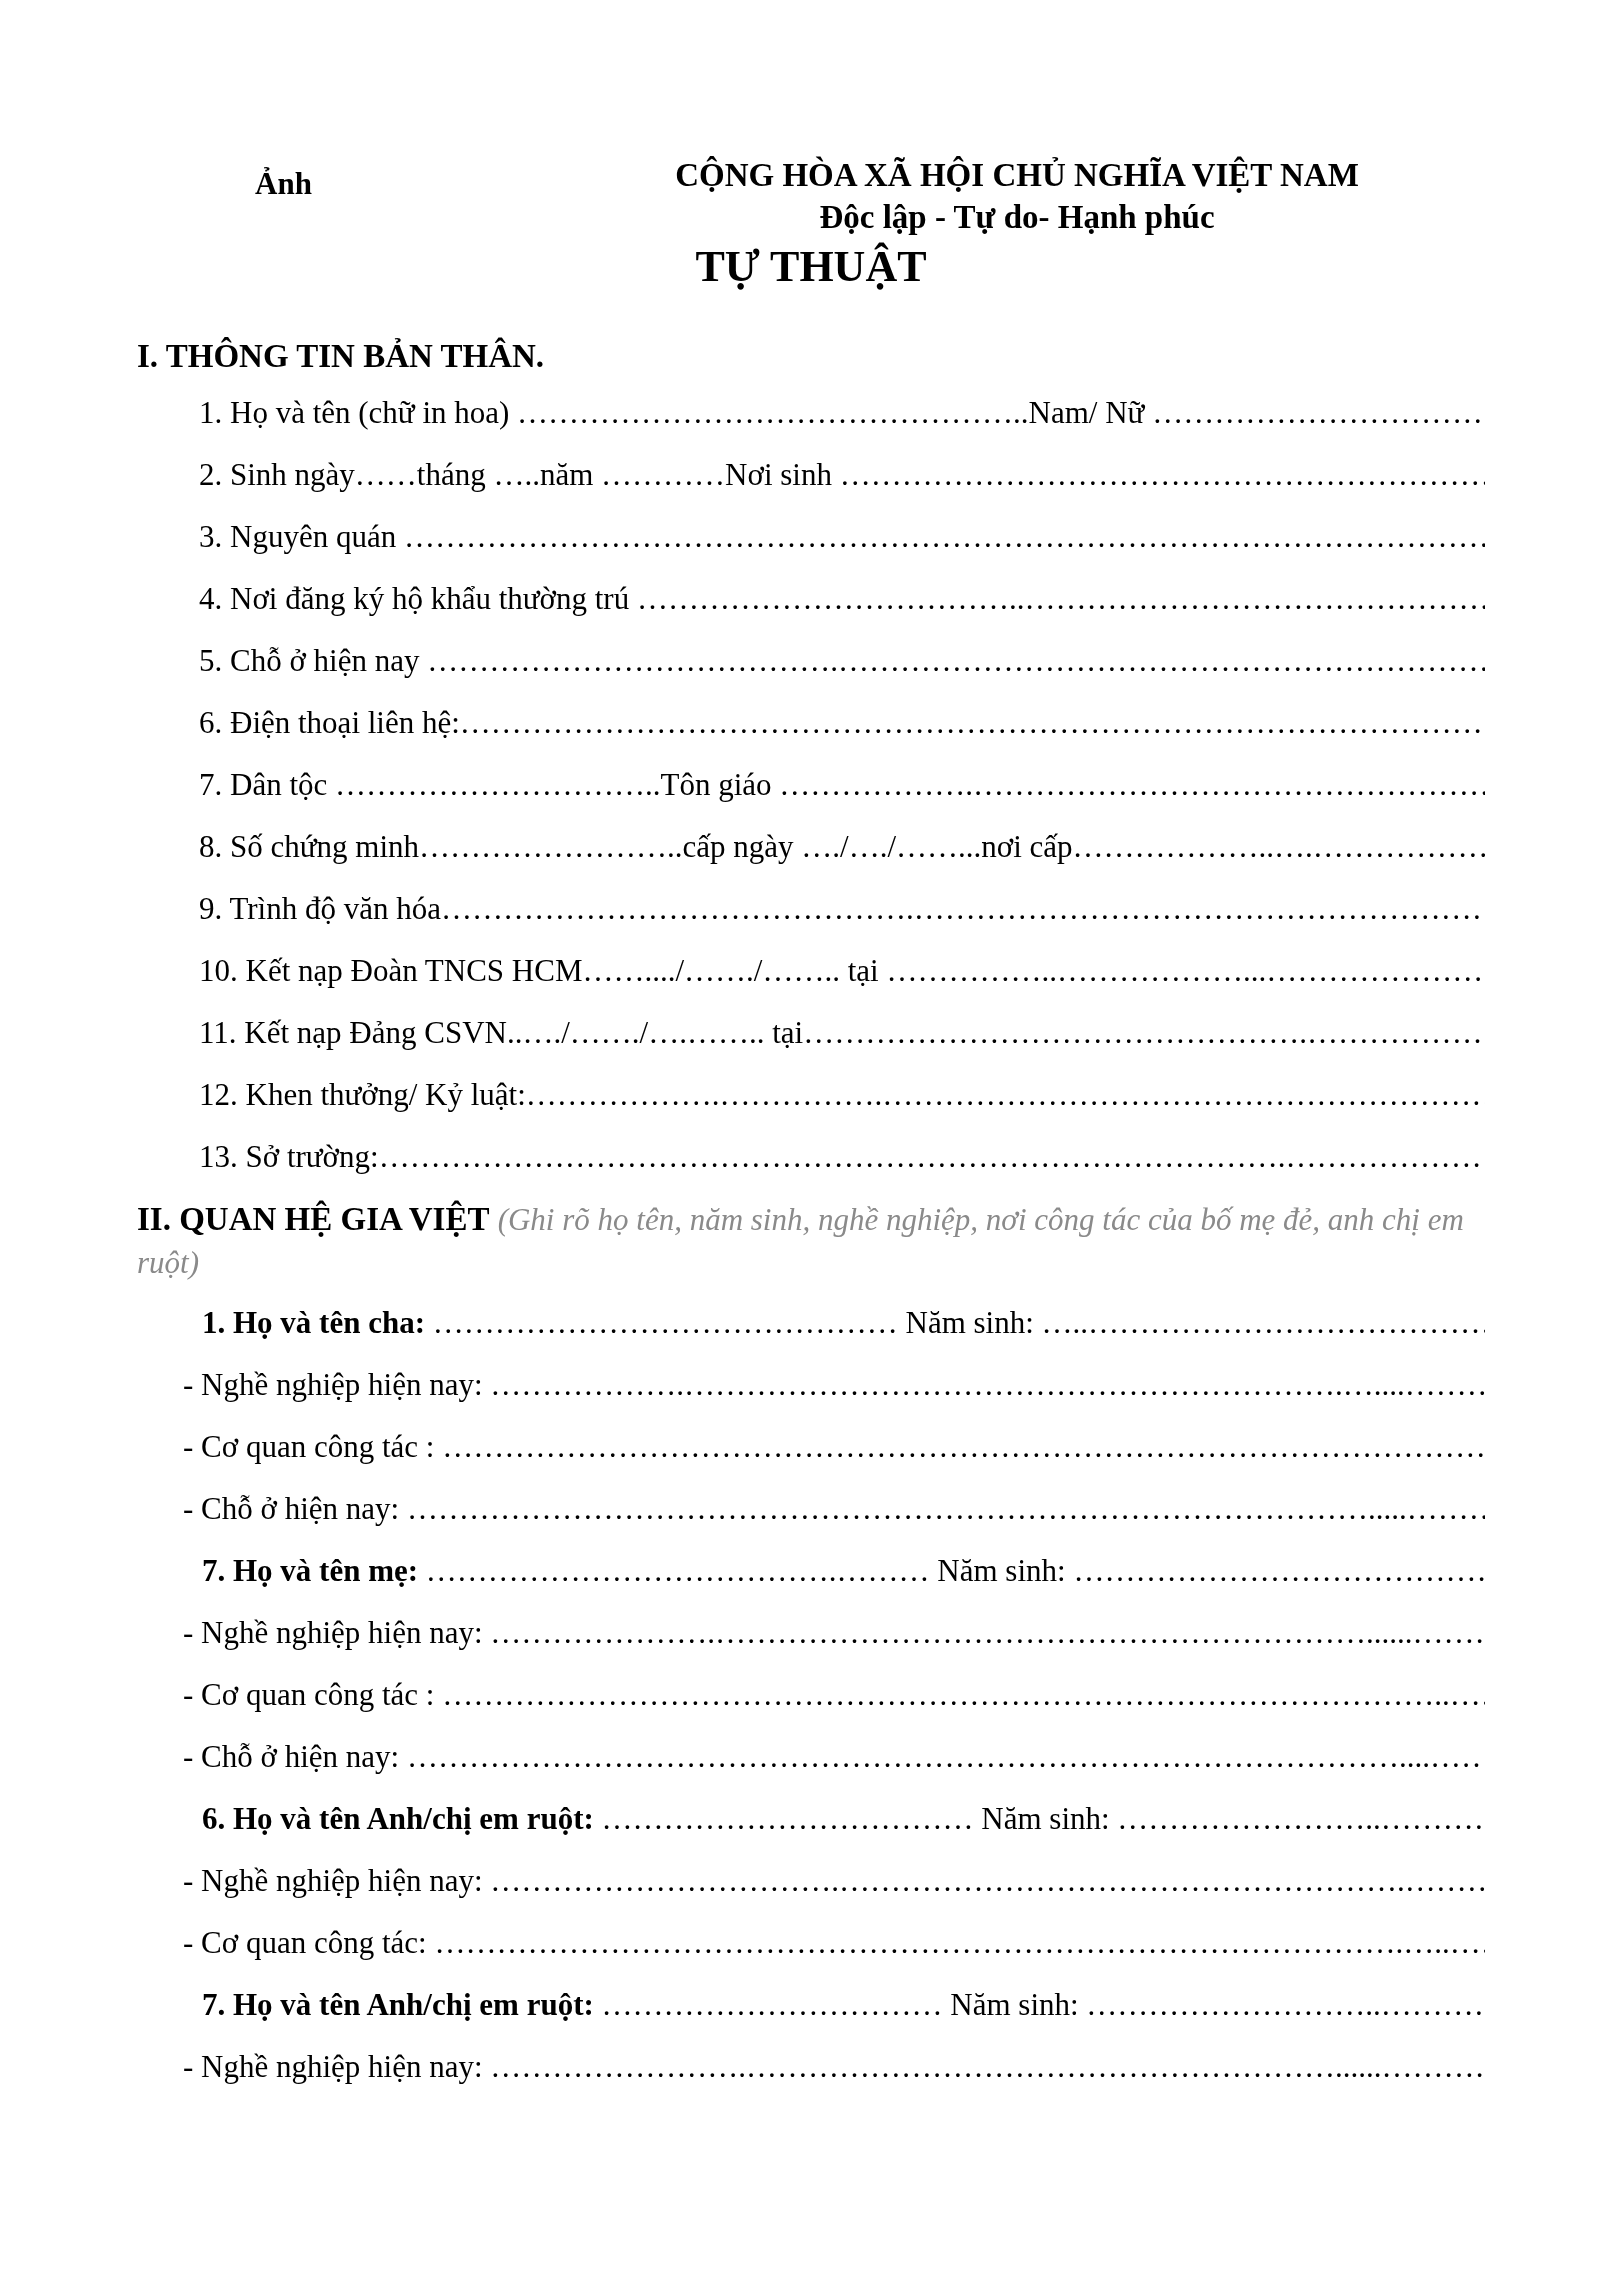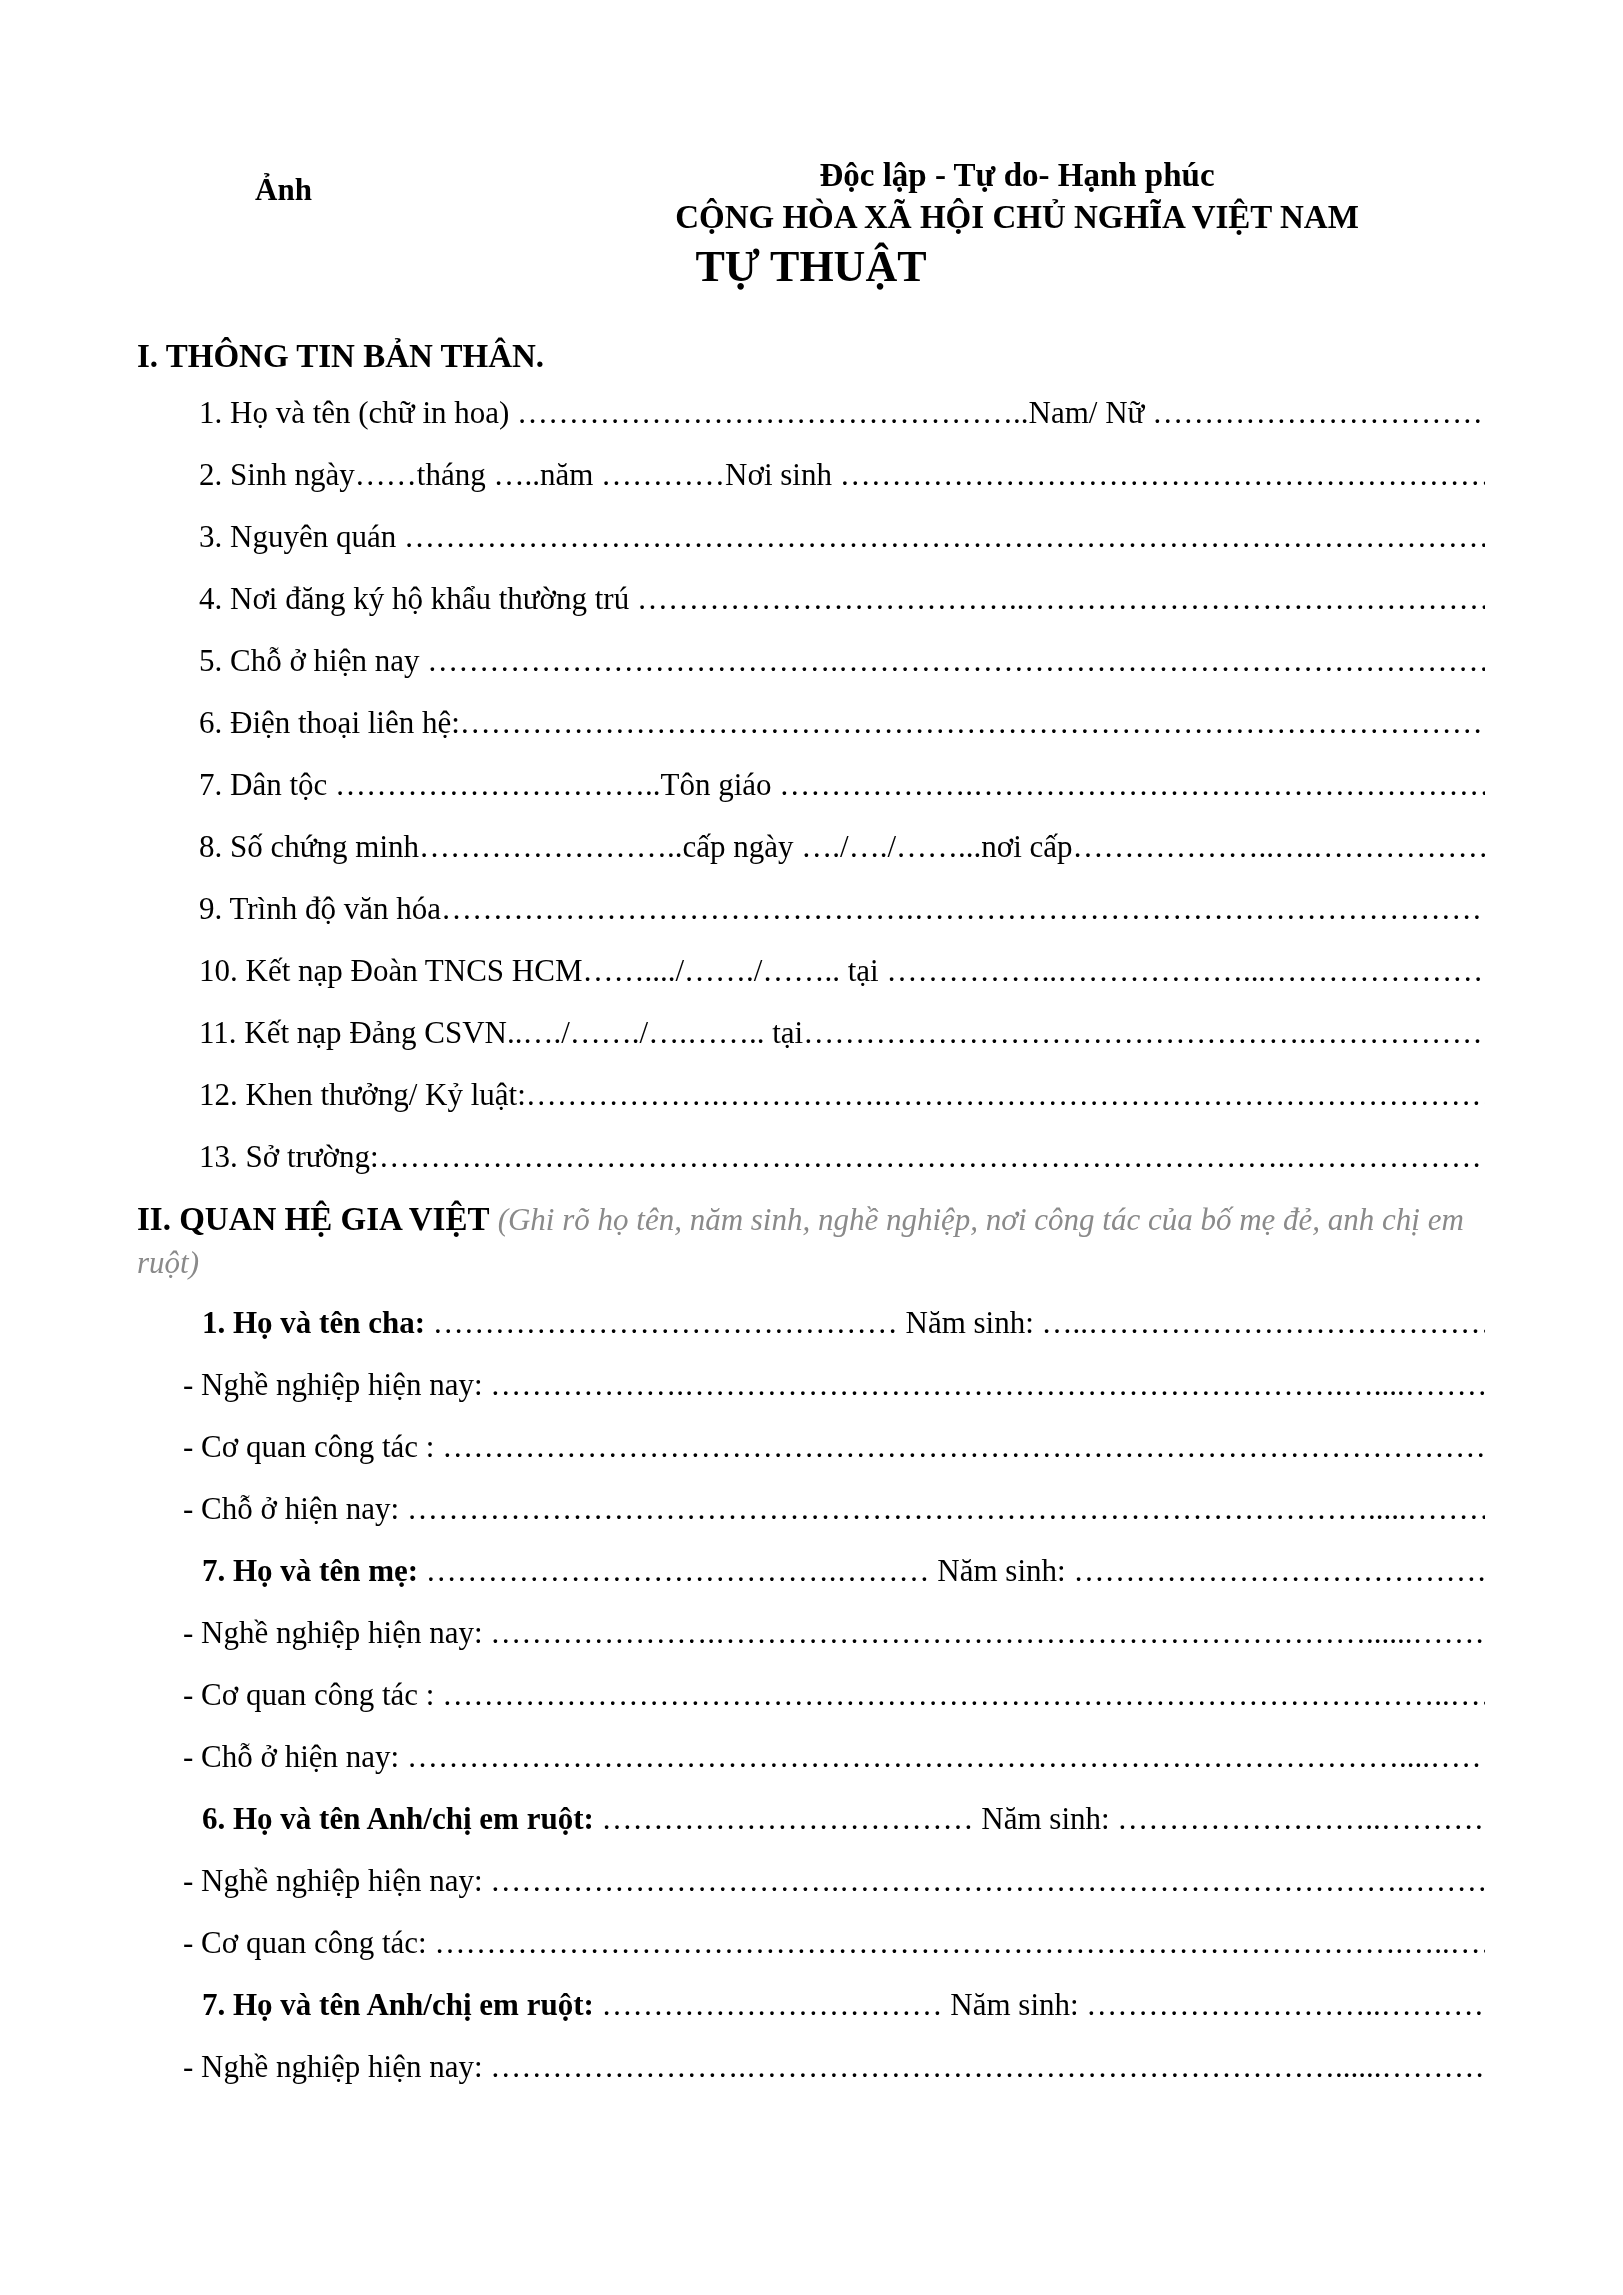--- a/index.html
+++ b/index.html
@@ -8,21 +8,21 @@
     width:1623px; height:2295px;
     background:#ffffff;
     color:#000000;
     font-family:"Liberation Serif","DejaVu Serif",serif;
     font-size:31px;
     overflow:hidden;
   }
   .content { padding:154px 138px 0 137px; }
 
   .gov { position:relative; height:86px; }
-  .anh { position:absolute; left:118px; top:18px; font-weight:bold; }
+  .anh { position:absolute; left:118px; top:12px; font-weight:bold; }
   .gov-lines {
     position:absolute; left:520px; top:0; width:720px;
     text-align:center; font-weight:bold; line-height:42px; font-size:33px;
   }
 
   .title  { text-align:center; font-weight:bold; font-size:60px;  line-height:71px; margin:27.5px 0 0; }
   .subtitle { text-align:center; font-weight:bold; font-size:44px; line-height:48px; margin:2.6px 0 0; }
 
   .sec-heading { font-weight:bold; font-size:33px; line-height:38px; margin:46px 0 0; }
 
@@ -42,22 +42,22 @@
 </style>
 </head>
 <body>
 
 <div class="page">
   <div class="content">
 
     <div class="gov">
       <span class="anh">Ảnh</span>
       <div class="gov-lines">
+        <div>CỘNG HÒA XÃ HỘI CHỦ NGHĨA VIỆT NAM</div>
         <div>Độc lập - Tự do- Hạnh phúc</div>
-        <div>CỘNG HÒA XÃ HỘI CHỦ NGHĨA VIỆT NAM</div>
       </div>
     </div>
 
     <div class="subtitle">TỰ THUẬT</div>
 
     <div class="sec-heading">I. THÔNG TIN BẢN THÂN.</div>
 
     <div class="lines">
       <p class="line item">1. Họ và tên (chữ in hoa) …………………………………………..Nam/ Nữ ………………………………………………………………………………………………</p>
       <p class="line item">2. Sinh ngày……tháng …..năm …………Nơi sinh ………………………………………………………………………………………………………………</p>

